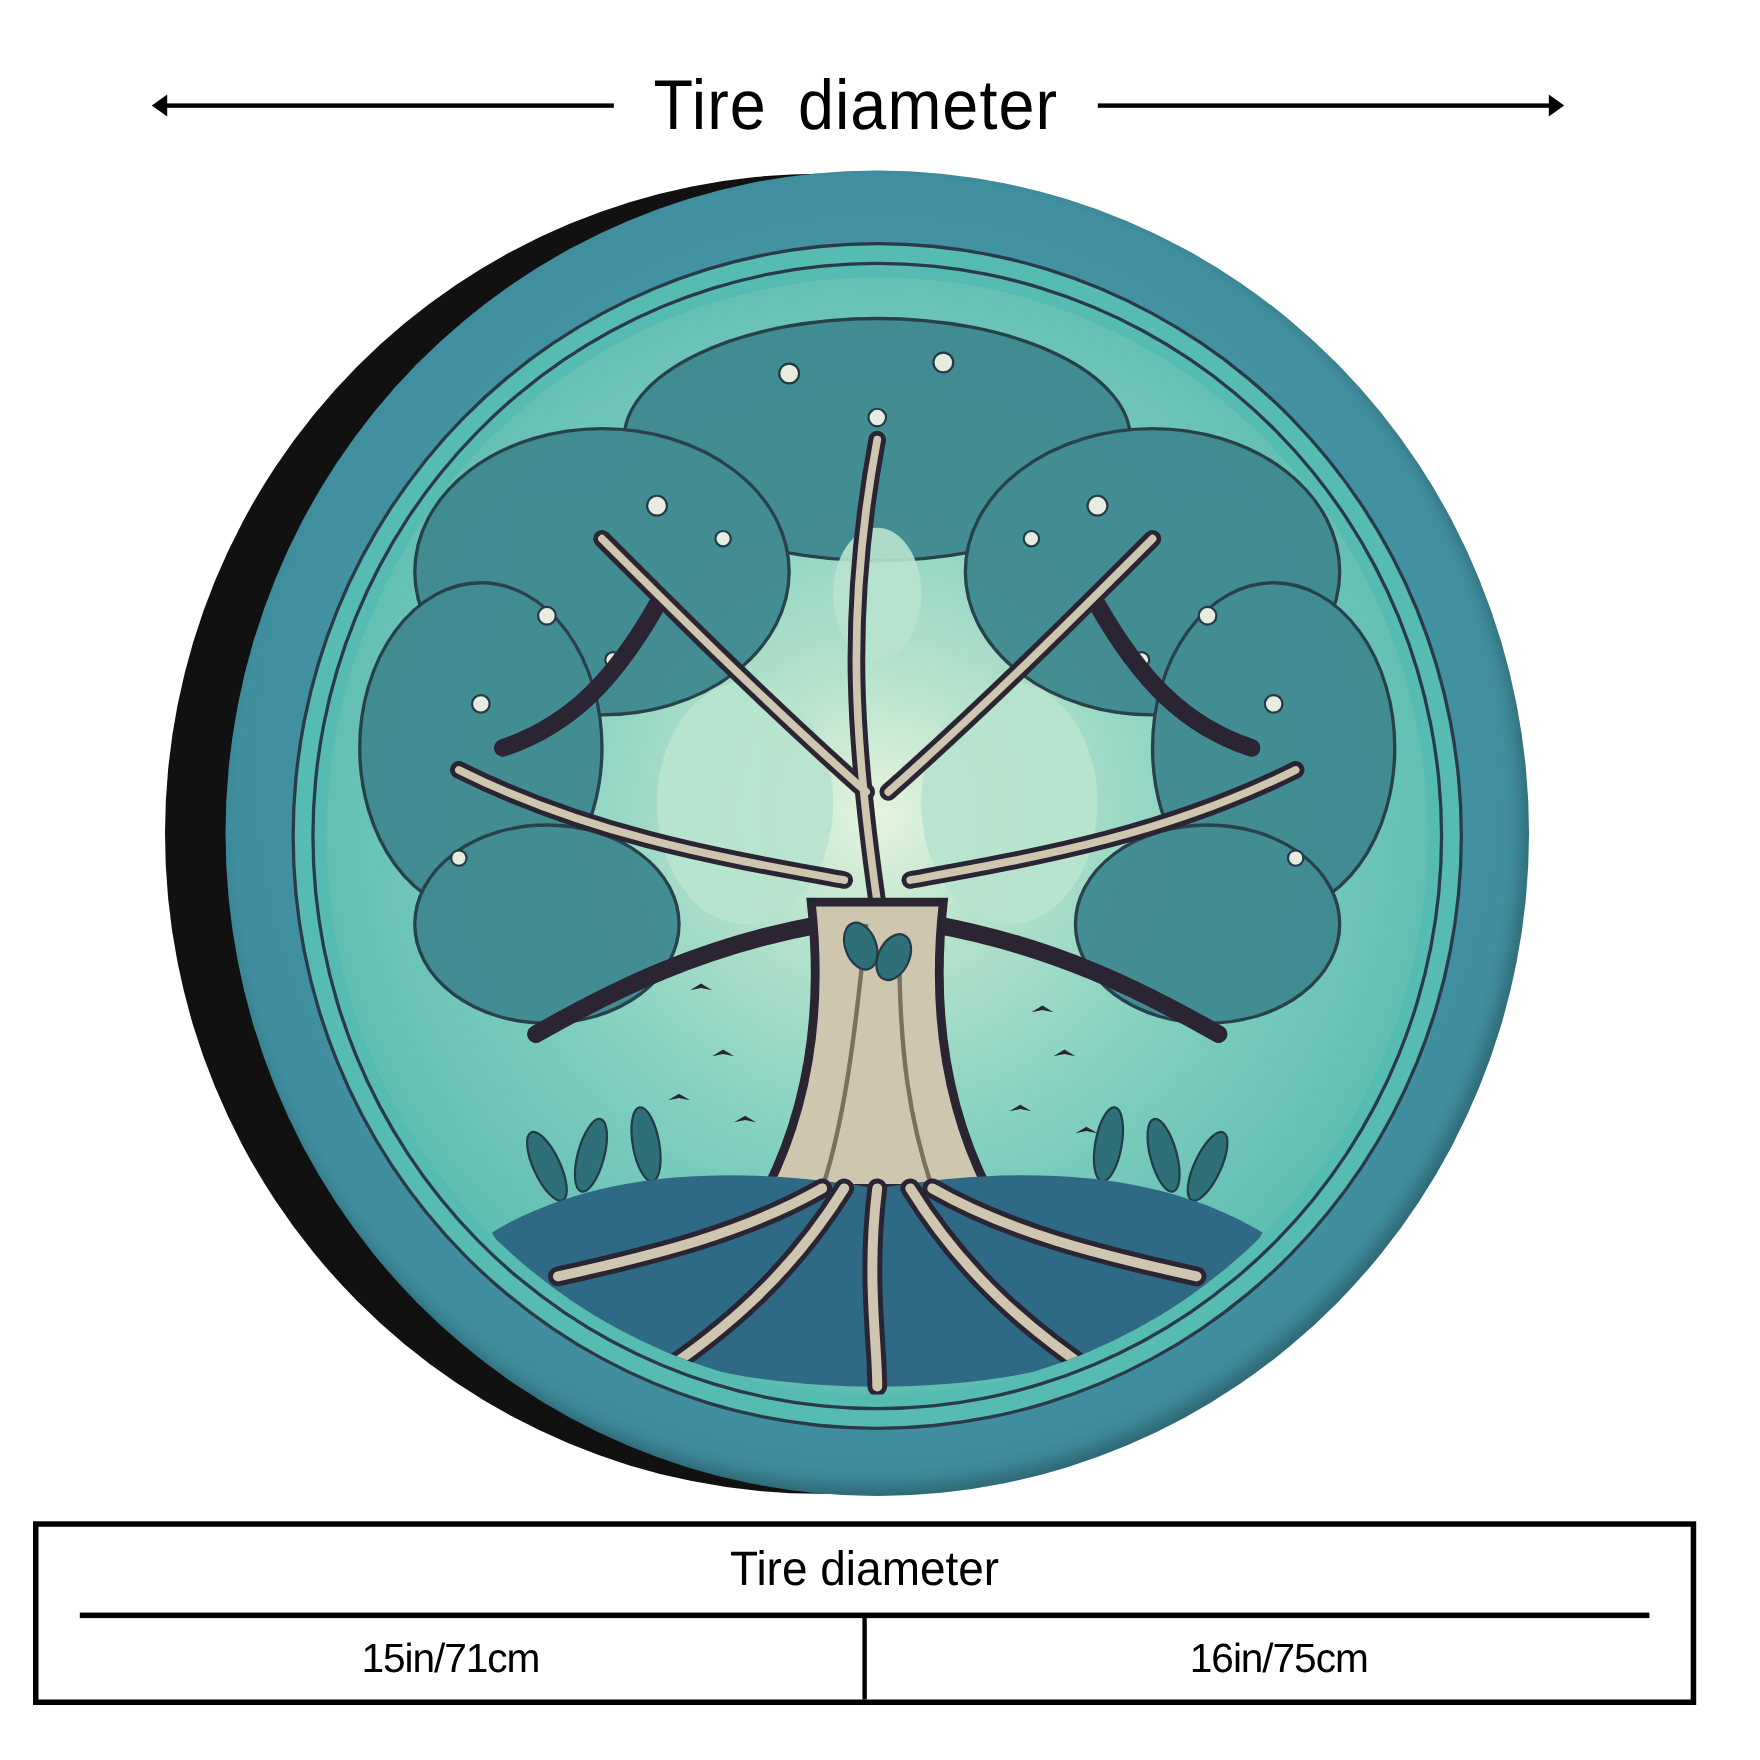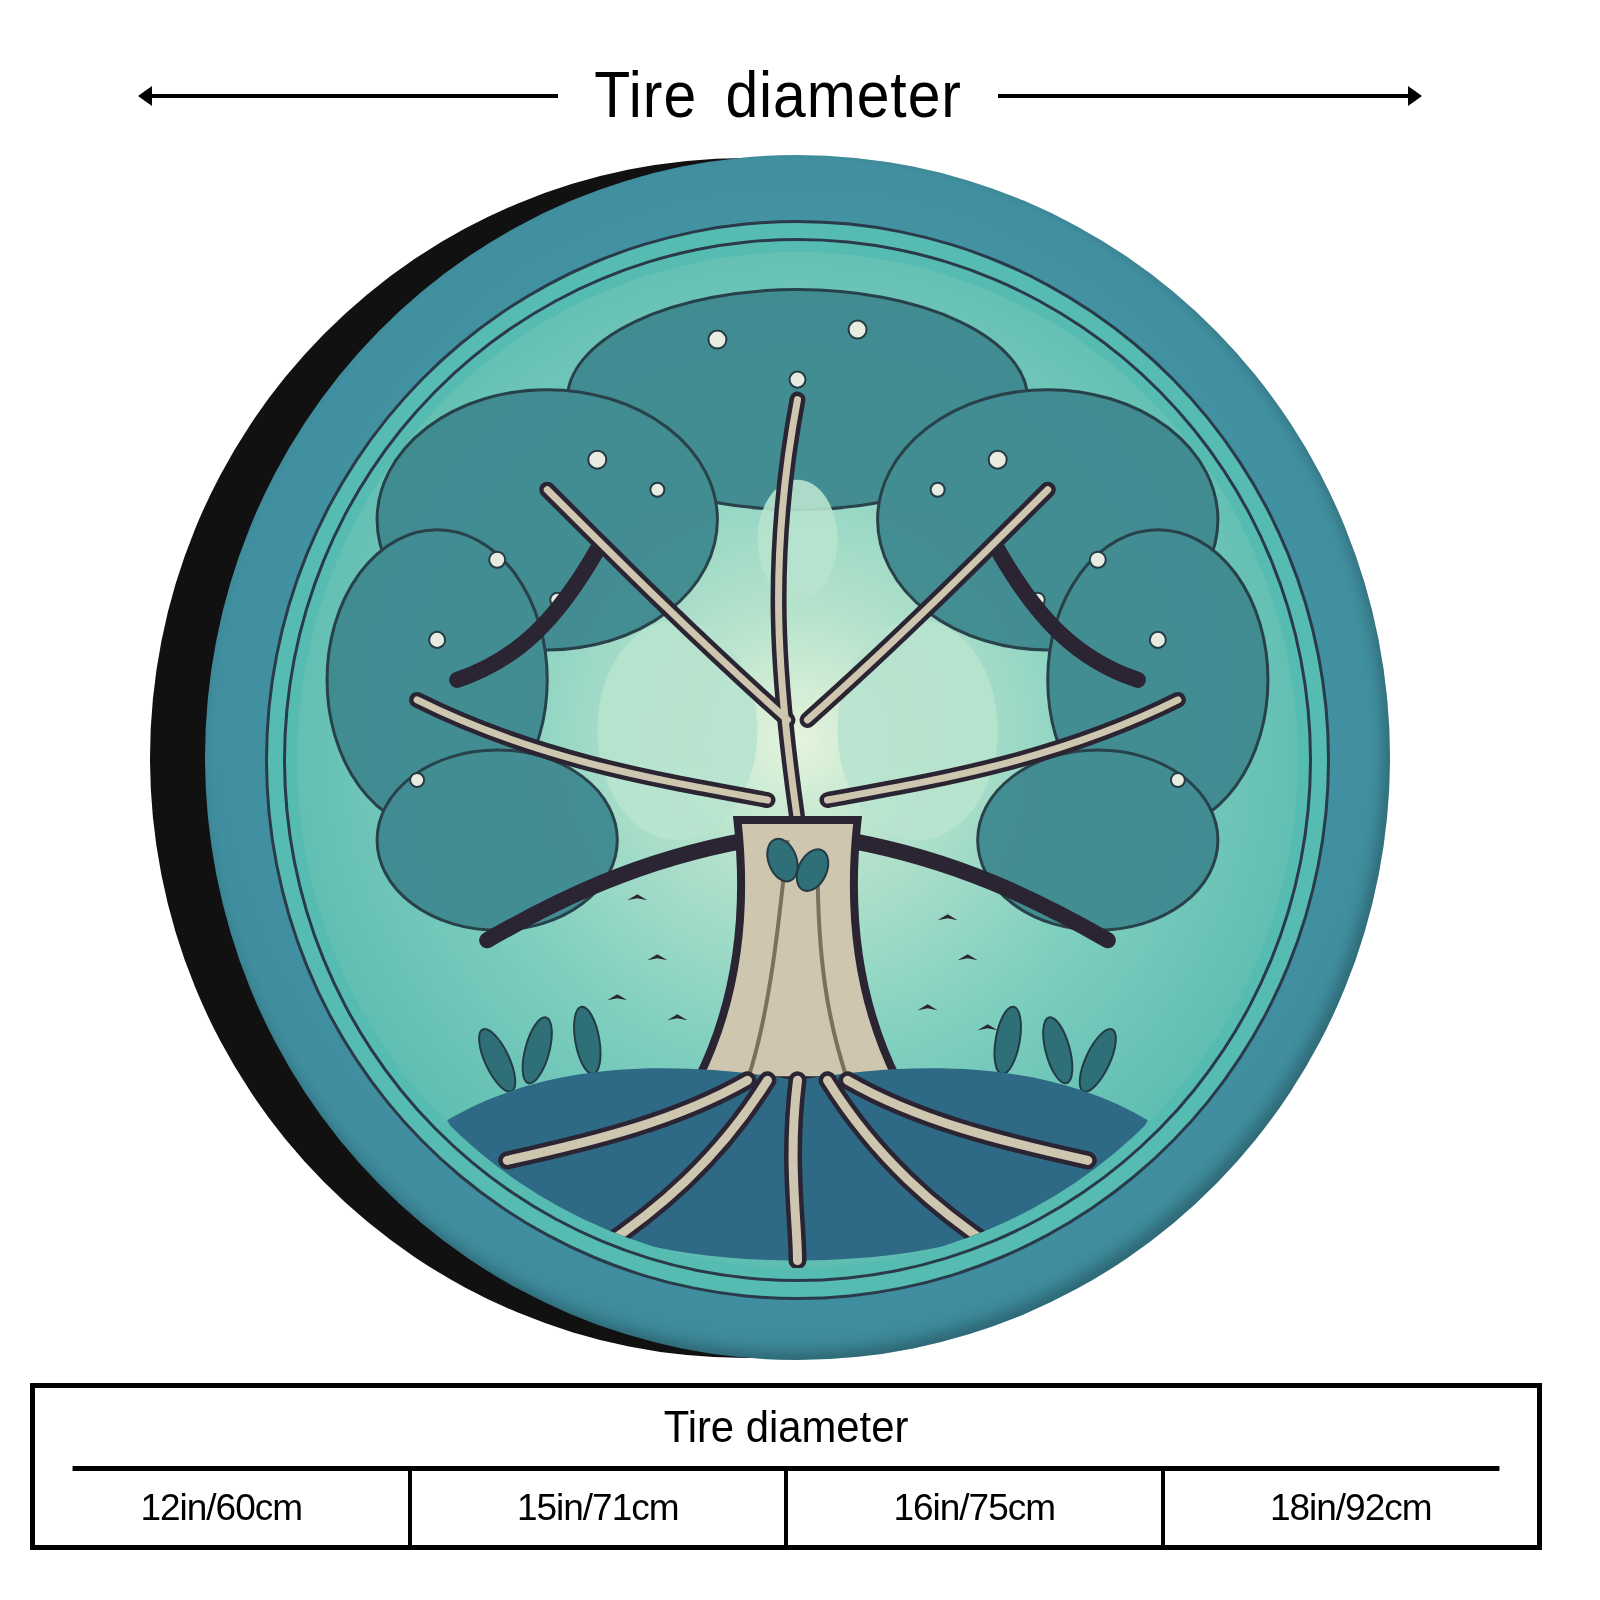--- a/index.html
+++ b/index.html
@@ -249,18 +249,16 @@
           <path d="M550 820 C 620 860, 700 880, 790 900"></path>
         </g>
       </svg>
     </div>
   </div>
 </div>
 
 <div class="size-table">
   <div class="table-header">Tire diameter</div>
   <div class="table-row">
-    <div class="cell">12in/60cm</div>
     <div class="cell">15in/71cm</div>
     <div class="cell">16in/75cm</div>
-    <div class="cell">18in/92cm</div>
   </div>
 </div>
 
 </body></html>

